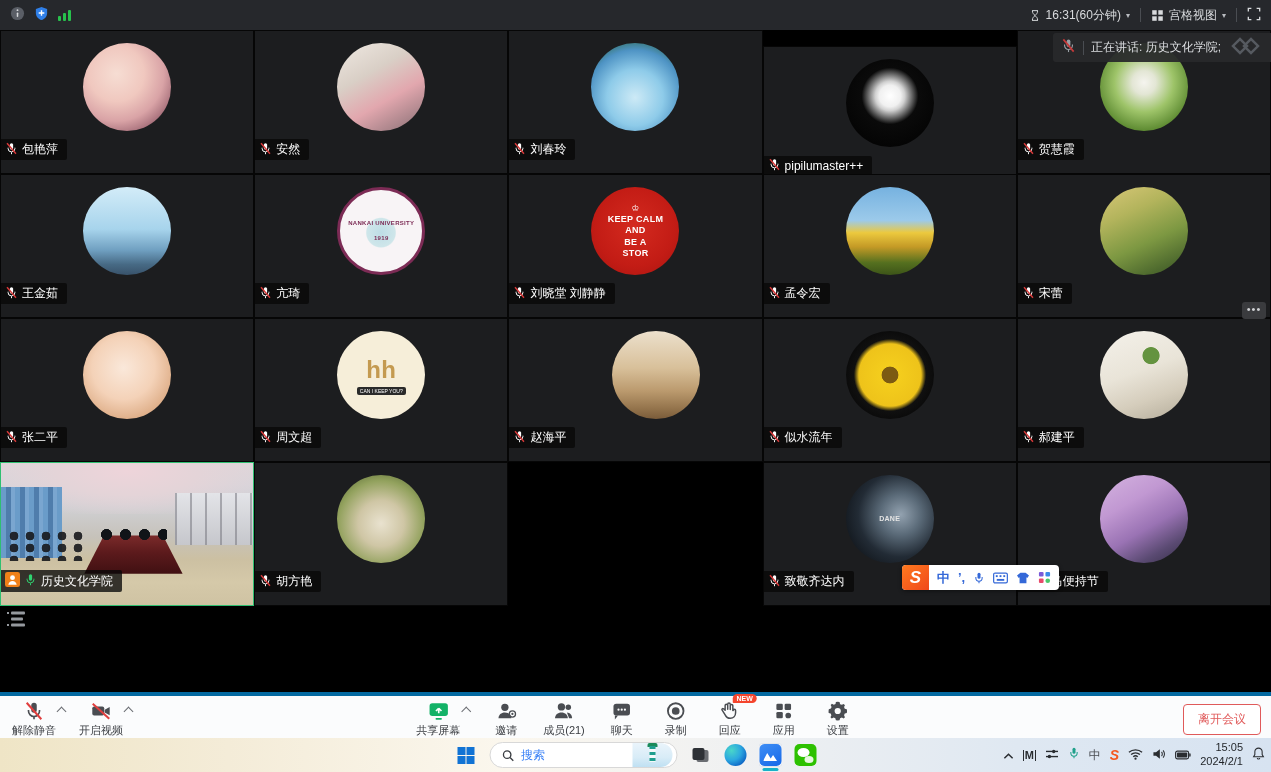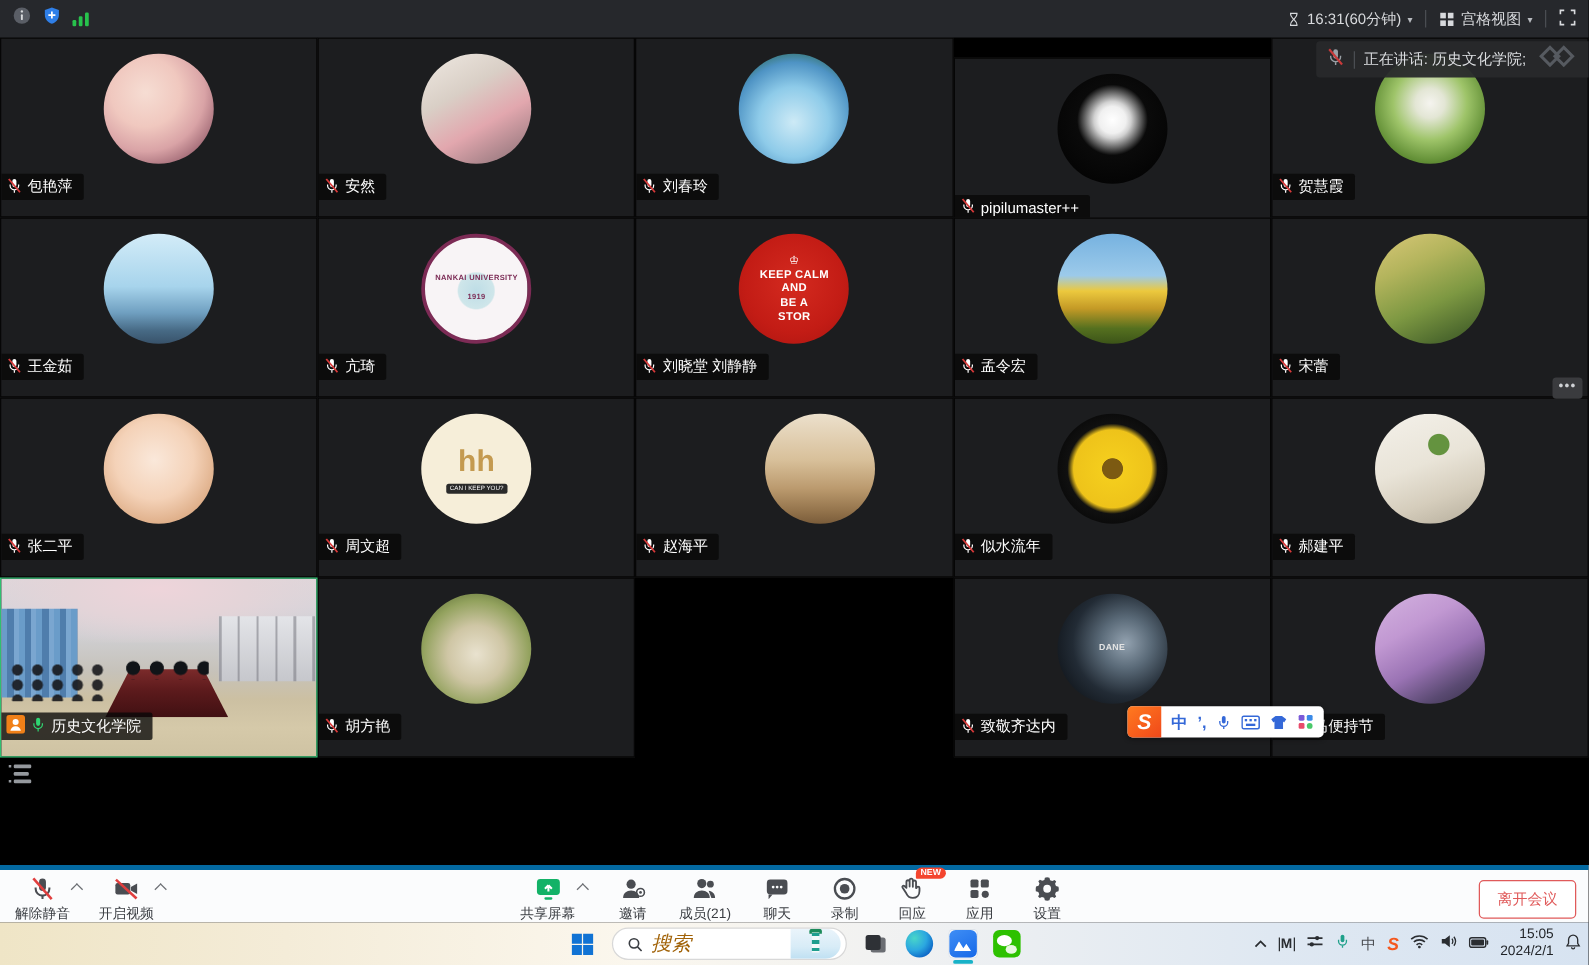--- a/index.html
+++ b/index.html
@@ -79,21 +79,21 @@
   .leave-btn { position:absolute; right:10px; top:8px; border:1px solid #e05a5a; color:#e05a5a; background:#fff;
     font-size:12px; padding:6px 14px; border-radius:4px; }
 
   
   .taskbar { position:absolute; left:0; right:0; bottom:0; height:34px; z-index:80;
     background:linear-gradient(90deg,#efe5c6 0%,#f4ecd8 18%,#fbf7ee 40%,#eef0f2 60%,#dfe8f2 80%,#d7e3f1 100%);
     display:flex; align-items:center; }
   .task-center { position:absolute; left:50%; transform:translateX(-50%); display:flex; align-items:center; gap:11px; }
   .search-pill { width:188px; height:26px; background:#fff; border:1px solid #d8d8d8; border-radius:13px;
     display:flex; align-items:center; gap:7px; padding:0 4px 0 11px; overflow:hidden; }
-  .search-pill .ph { font-size:16px; color:#a16207; flex:1;font-style:italic; }
+  .search-pill .ph { font-size:12px; color:#3b82f6; flex:1; }
   .lighthouse { width:40px; height:24px; border-radius:0 12px 12px 0; position:relative;
     background:linear-gradient(180deg,#eaf4fb 0%,#d8ecf7 60%,#bfe0f2 100%); }
   .lighthouse i { position:absolute; left:17px; top:3px; width:6px; height:16px;
     background:repeating-linear-gradient(180deg,#1f9e8e 0 3px,#f4f9f9 3px 6px); display:block; }
   .lighthouse em { position:absolute; left:15px; top:0; width:10px; height:4px; background:#1b8a5a; border-radius:2px 2px 0 0; display:block; }
   .tk-icon { width:24px; height:24px; display:flex; align-items:center; justify-content:center; border-radius:4px; }
   .tk-icon.active { background:rgba(255,255,255,.75); box-shadow:inset 0 0 0 1px #dfe4ea; position:relative; }
   .tk-icon.active:after { content:""; position:absolute; bottom:-4px; left:4px; width:16px; height:3px; border-radius:2px; background:#18b2c8; }
   .winlogo { display:grid; grid-template-columns:8px 8px; grid-template-rows:8px 8px; gap:1px; }
   .winlogo b { background:#1173d4; display:block; }

